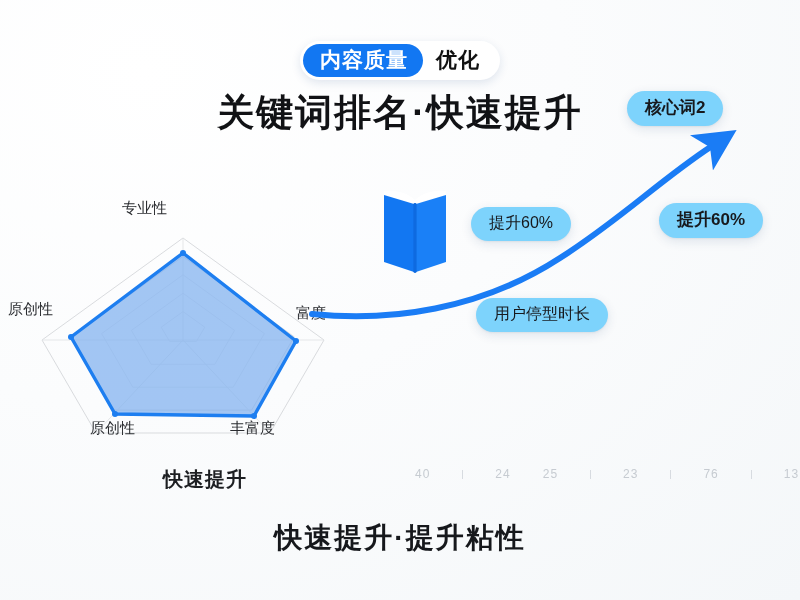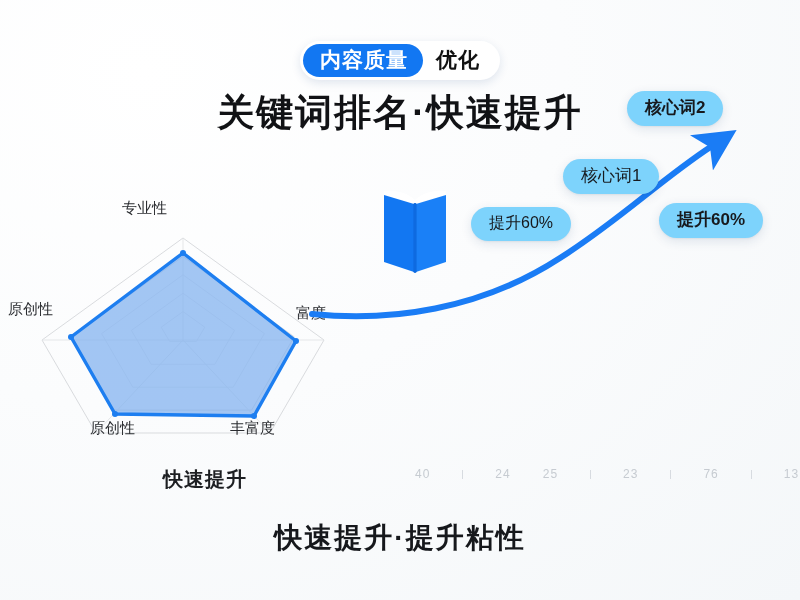--- a/index.html
+++ b/index.html
@@ -153,23 +153,23 @@
     <svg width="94" height="96" viewBox="0 0 94 96">
       <path d="M47 18 C39 10, 26 8, 16 9 L16 16 C26 15, 39 17, 47 24 Z" fill="#ffffff"></path>
       <path d="M47 18 C55 10, 68 8, 78 9 L78 16 C68 15, 55 17, 47 24 Z" fill="#ffffff"></path>
       <path d="M46 22 L16 13 L16 80 L46 90 Z" fill="#1277f2"></path>
       <path d="M48 22 L78 13 L78 80 L48 90 Z" fill="#1a80f7"></path>
       <rect x="45.4" y="21" width="3.2" height="70" rx="1.4" fill="#0e6ae0"></rect>
     </svg>
   </div>
 
   <div class="chip chip-kw2">核心词2</div>
-  <div class="chip chip-kw1">核心词1</div>
   <div class="chip chip-up-l">提升60%</div>
   <div class="chip chip-up-r">提升60%</div>
+  <div class="chip chip-dwell">用户停型时长</div>
 
   <div class="deep-label">快速提升</div>
 
   <div class="ticks">
     <span class="tick-num">40</span>
     <span class="tick-gap"></span>
     <span class="tick-mark"></span>
     <span class="tick-gap"></span>
     <span class="tick-num">24</span>
     <span class="tick-gap"></span>

